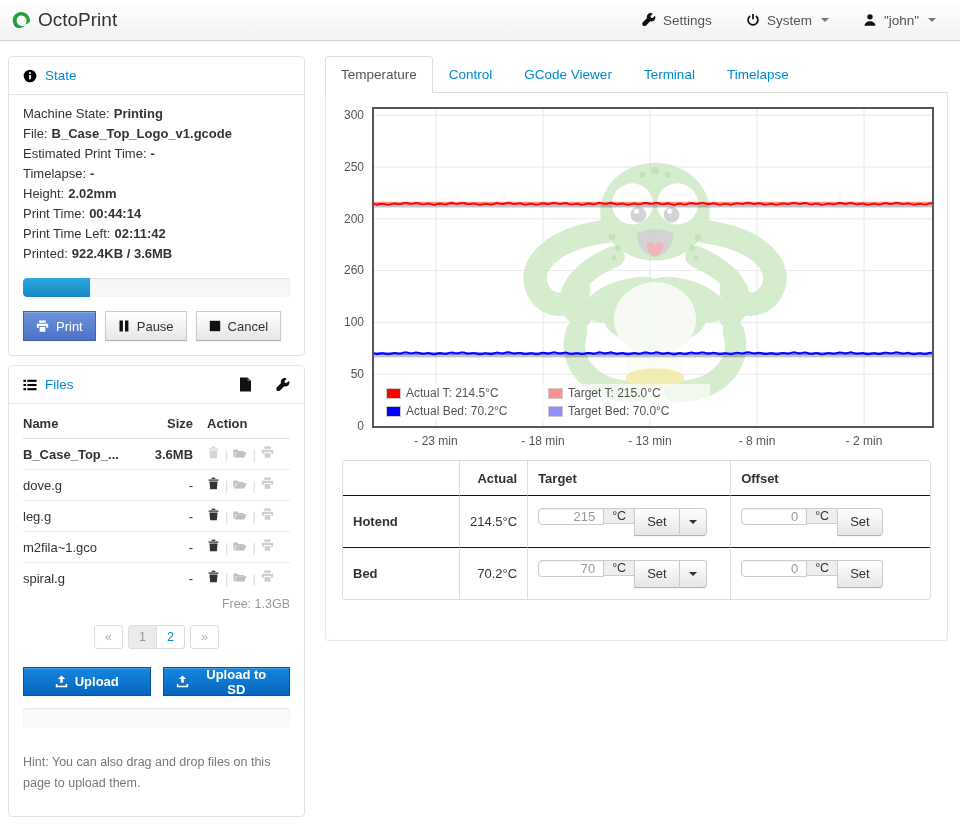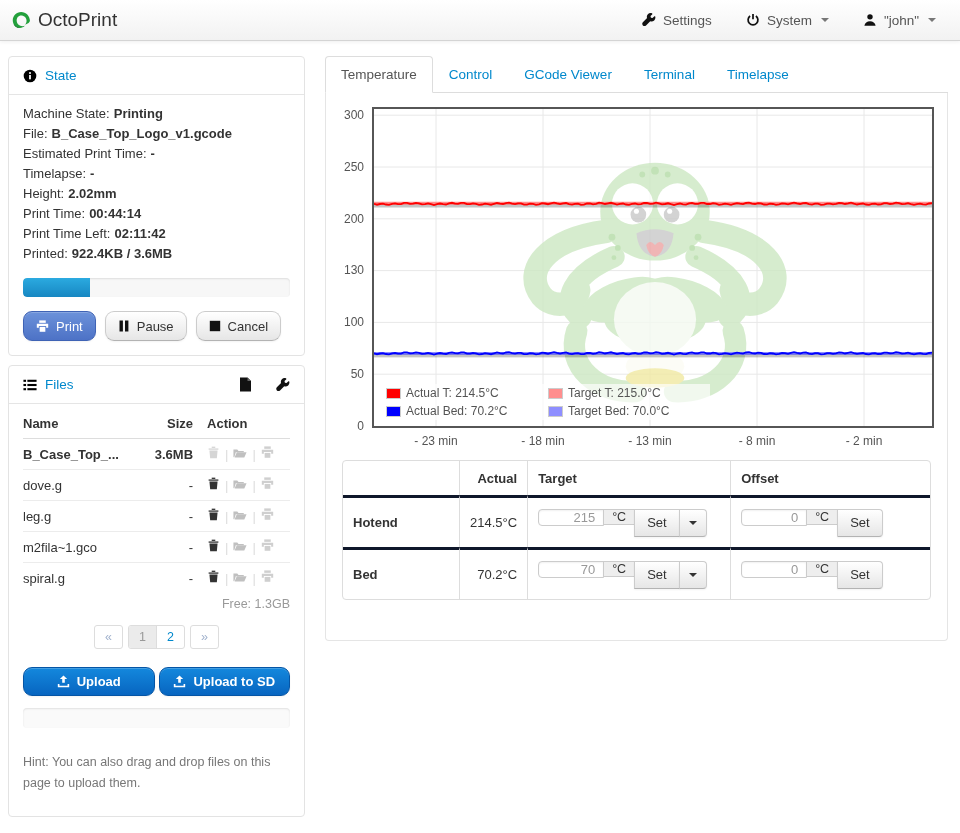--- a/index.html
+++ b/index.html
@@ -36,21 +36,21 @@
   
   .state-body { padding:9px 14px 4px; }
   .state-line { line-height:20px; white-space:nowrap; }
   .state-line .sv { font-weight:bold; margin-left:4px; }
   .progress { margin:10px 14px 2px; height:19px; background:#f7f7f7; border-radius:4px;
     box-shadow:inset 0 1px 2px rgba(0,0,0,.1); overflow:hidden; }
   .progress-fill { height:100%; background:linear-gradient(#2baae0,#1787c2); border-radius:4px 0 0 4px; }
   .state-buttons { display:flex; gap:9px; padding:12px 14px 14px; }
 
   .btn { height:30px; padding:0 12px; border:1px solid #ccc; border-bottom-color:#b3b3b3;
-    border-radius:9px; background:linear-gradient(#ffffff,#e6e6e6); font-size:13px; color:#333;
+    border-radius:0; background:linear-gradient(#ffffff,#e6e6e6); font-size:13px; color:#333;
     display:inline-flex; align-items:center; justify-content:center; gap:7px; cursor:pointer;
     box-shadow:inset 0 1px 0 rgba(255,255,255,.2), 0 1px 2px rgba(0,0,0,.05);
     font-family:"Liberation Sans", sans-serif; }
   .btn-print { background:linear-gradient(#6c92da,#4d72c6); border-color:#3f63b5; color:#fff; }
   .btn-upload { background:linear-gradient(#1488dd,#0765c0); border-color:#0555a5; color:#fff; font-weight:bold; }
 
   
   .files-body { padding:6px 14px 10px; }
   .file-table { width:100%; border-collapse:collapse; }
   .file-table th { text-align:left; font-weight:bold; padding:6px 0 7px; border-bottom:1px solid #ddd; }
@@ -63,21 +63,21 @@
   .act-sep { color:#ddd; }
   .ico-trash { color:#333; } .ico-folder { color:#c0c0c0; } .ico-print { color:#cfcfcf; }
   .row-active .ico-trash { color:#d5d5d5; }
   .free-space { text-align:right; color:#999; font-size:12.5px; padding:4px 0 2px; }
   .pagination { display:flex; justify-content:center; gap:5px; padding:12px 0 6px; }
   .pg-box { border:1px solid #ddd; border-radius:3px; background:#fff; display:flex; overflow:hidden; }
   .pg-btn { padding:4px 10px; font-size:12.5px; color:#9fb0cc; cursor:pointer; }
   .pg-page { padding:4px 10px; font-size:12.5px; cursor:pointer; }
   .pg-page.active { background:#ebebeb; color:#999; }
   .pg-page.link { color:#0088cc; border-left:1px solid #ddd; }
-  .upload-row { display:flex; gap:4px; padding:12px 0 2px; }
+  .upload-row { display:flex; gap:12px; padding:12px 0 2px; }
   .upload-row .btn { flex:1; height:29px; }
   .upload-track { margin:10px 0 0; height:20px; background:#fafafa; border-radius:4px;
     box-shadow:inset 0 1px 2px rgba(0,0,0,.1); }
   .hint { color:#777; font-size:12.5px; line-height:21px; padding:24px 0 12px; }
 
   
   .nav-tabs { display:flex; list-style:none; border-bottom:1px solid #ddd; }
   .nav-tabs .tab { padding:10px 15px; font-size:13.5px; color:#0088cc; cursor:pointer;
     border:1px solid transparent; border-radius:4px 4px 0 0; margin-bottom:-1px; }
   .nav-tabs .tab.active { color:#555; background:#fff; border-color:#ddd #ddd transparent; }
@@ -108,21 +108,21 @@
   .legend-swatch { width:15px; height:11px; border:1px solid #ccc; flex:none; }
   .legend-label { font-size:12px; color:#545454; white-space:nowrap; }
 
   
   .temp-table { width:100%; border-collapse:separate; border-spacing:0; margin-top:8px;
     border:1px solid #ddd; border-radius:4px; }
   .temp-table th, .temp-table td { border-left:1px solid #ddd; padding:0 10px;margin-left:12px; }
   .temp-table th:first-child, .temp-table td:first-child { border-left:none; }
   .temp-table thead th { height:34px; text-align:left; font-weight:bold; vertical-align:middle; }
   .temp-table thead th.h-actual { text-align:right; }
-  .temp-table tbody td { height:52px; border-top:3px solid #0f172a; vertical-align:middle; }
+  .temp-table tbody td { height:52px; border-top:1px solid #0f172a; vertical-align:middle; }
   .col-tool { width:116px; } .col-actual { width:62px; } .col-target { width:203px; }
   .cell-tool { font-weight:bold; }
   .cell-actual { text-align:right; }
   .input-group { display:inline-flex; align-items:flex-start; height:28px; }
   .tin { width:66px; border:1px solid #ccc; border-radius:4px 0 0 4px; text-align:right;
     padding:0 8px; color:#999; font-size:13px; background:#fff;
     box-shadow:inset 0 1px 2px rgba(0,0,0,.06); font-family:"Liberation Sans", sans-serif; }
   .addon { border:1px solid #ccc; margin-left:-1px; background:#eee; color:#333;
     display:flex; align-items:center; padding:0 8px; font-size:12.5px; }
   .btn-set { margin-left:-1px; height:28px; border-radius:0; }
@@ -442,21 +442,21 @@
       <li class="tab">Terminal</li>
       <li class="tab">Timelapse</li>
     </ul>
 
     <div class="tab-pane">
       <div class="chart-wrap">
         <div class="ylabels">
           <div>300</div>
           <div>250</div>
           <div>200</div>
-          <div>130</div>
+          <div>260</div>
           <div>100</div>
           <div>50</div>
           <div>0</div>
         </div>
         <div class="plot">
           <svg id="grid-svg" class="layer" width="562" height="317">
               <line x1="62" x2="62" y1="0" y2="317" stroke="#e8e8e8" stroke-width="1"></line>
               <line x1="169" x2="169" y1="0" y2="317" stroke="#e8e8e8" stroke-width="1"></line>
               <line x1="276" x2="276" y1="0" y2="317" stroke="#e8e8e8" stroke-width="1"></line>
               <line x1="383" x2="383" y1="0" y2="317" stroke="#e8e8e8" stroke-width="1"></line>

